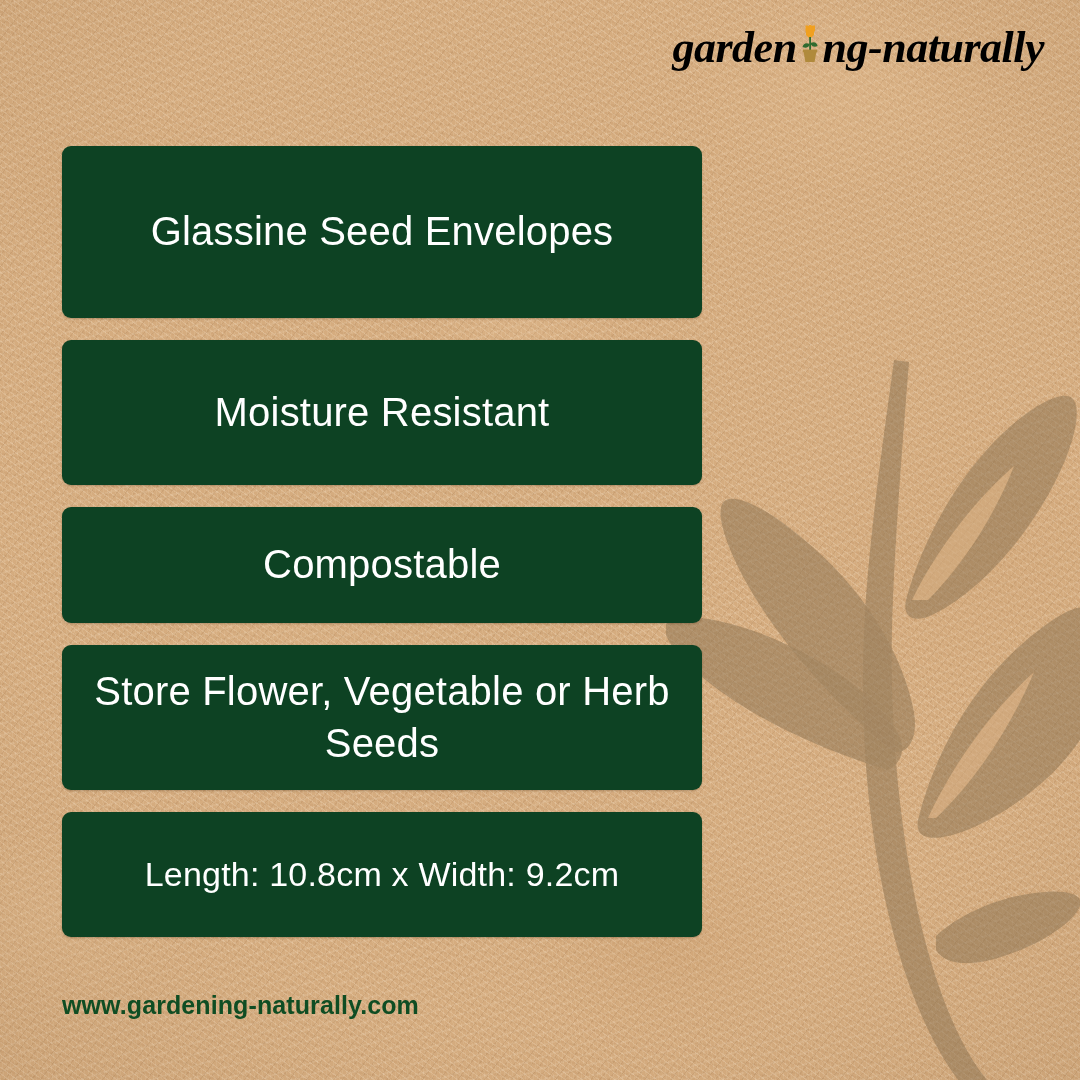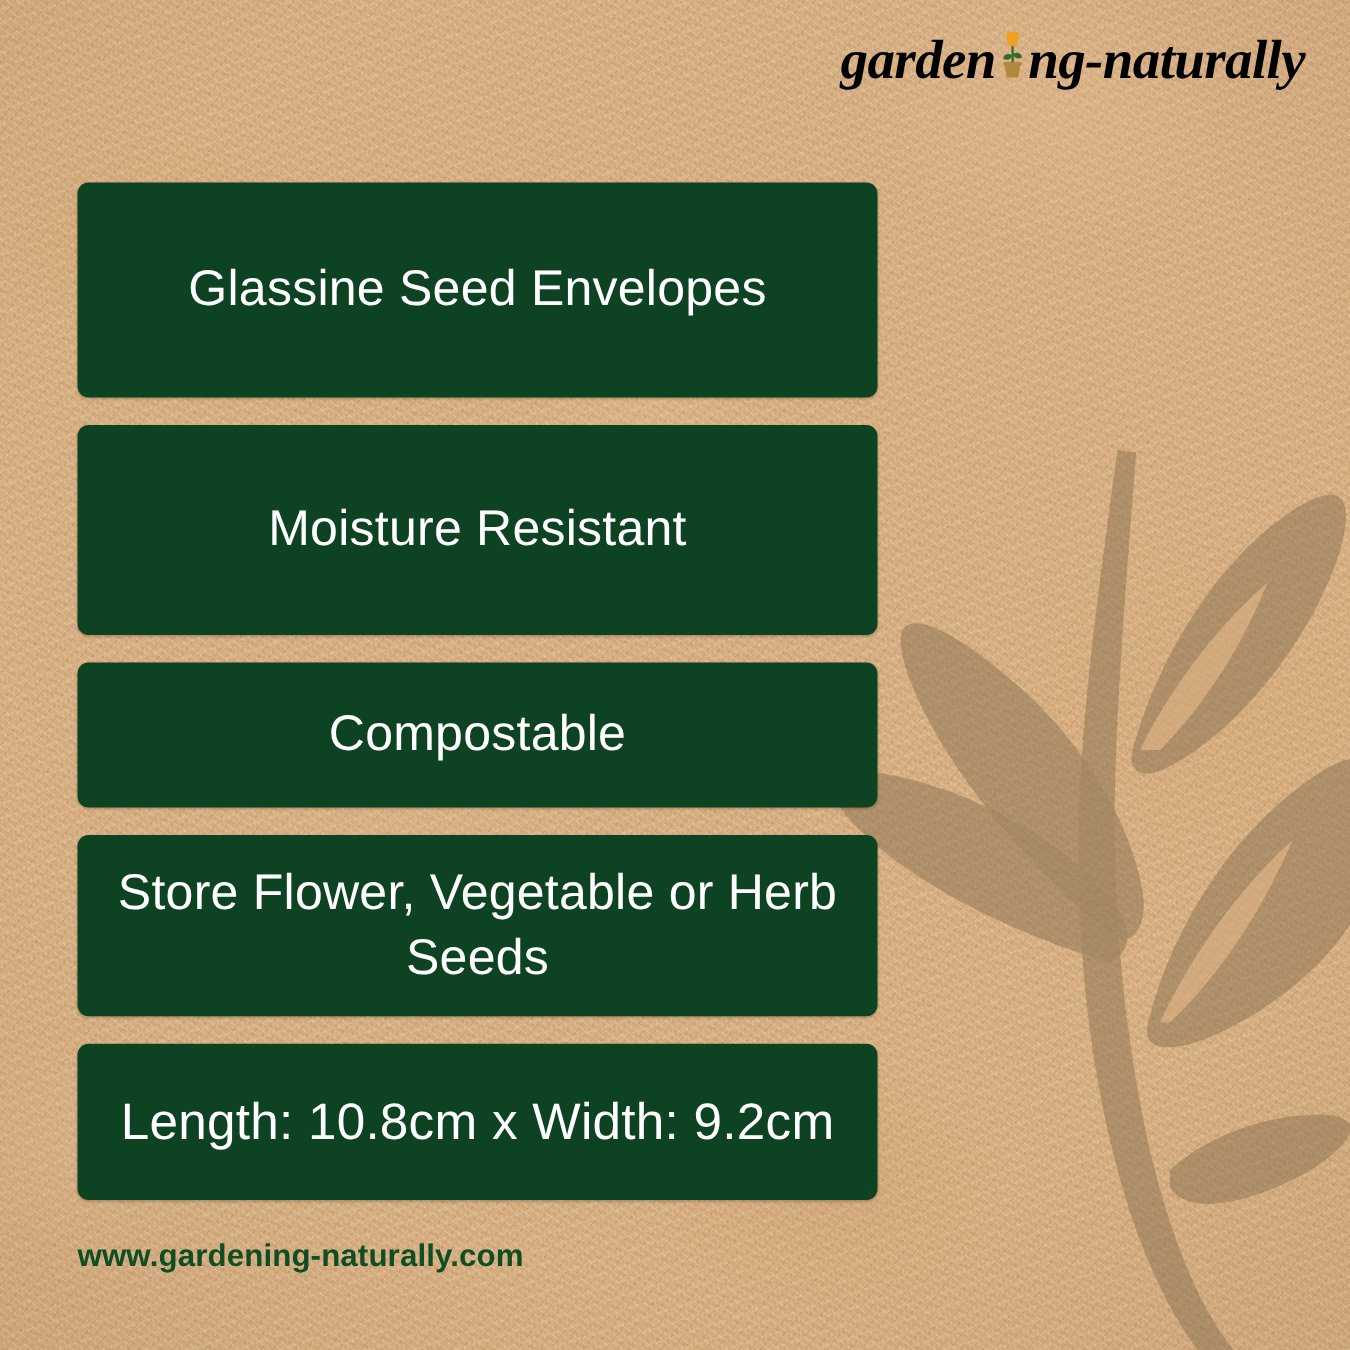--- a/index.html
+++ b/index.html
@@ -126,34 +126,34 @@
     margin-bottom: 22px;
     display: flex;
     align-items: center;
     justify-content: center;
     text-align: center;
     box-sizing: border-box;
     padding: 10px 26px;
     box-shadow: 0 1px 2px rgba(60,35,10,.25);
   }
   .feature-box.h1 { height: 172px; }
-  .feature-box.h2 { height: 168px; text-align: right; }
+  .feature-box.h2 { height: 145px; text-align: right; }
   .feature-box.h3 { height: 116px; }
   .feature-box.h4 { height: 145px; }
   .feature-box.h5 { height: 125px; }
 
   .feature-label {
     color: #ffffff;
     font-family: "Liberation Sans", sans-serif;
     font-weight: 400;
     font-size: 40px;
     line-height: 1.28;
     letter-spacing: .2px;
   }
-  .feature-box.h5 .feature-label { font-size: 41px; }
+  .feature-box.h5 .feature-label { font-size: 34px; }
 
   
   .ghost {
     position: absolute;
     color: #111111;
     font-family: "Liberation Sans", sans-serif;
     font-weight: 400;
     pointer-events: none;
     white-space: nowrap;
   }

